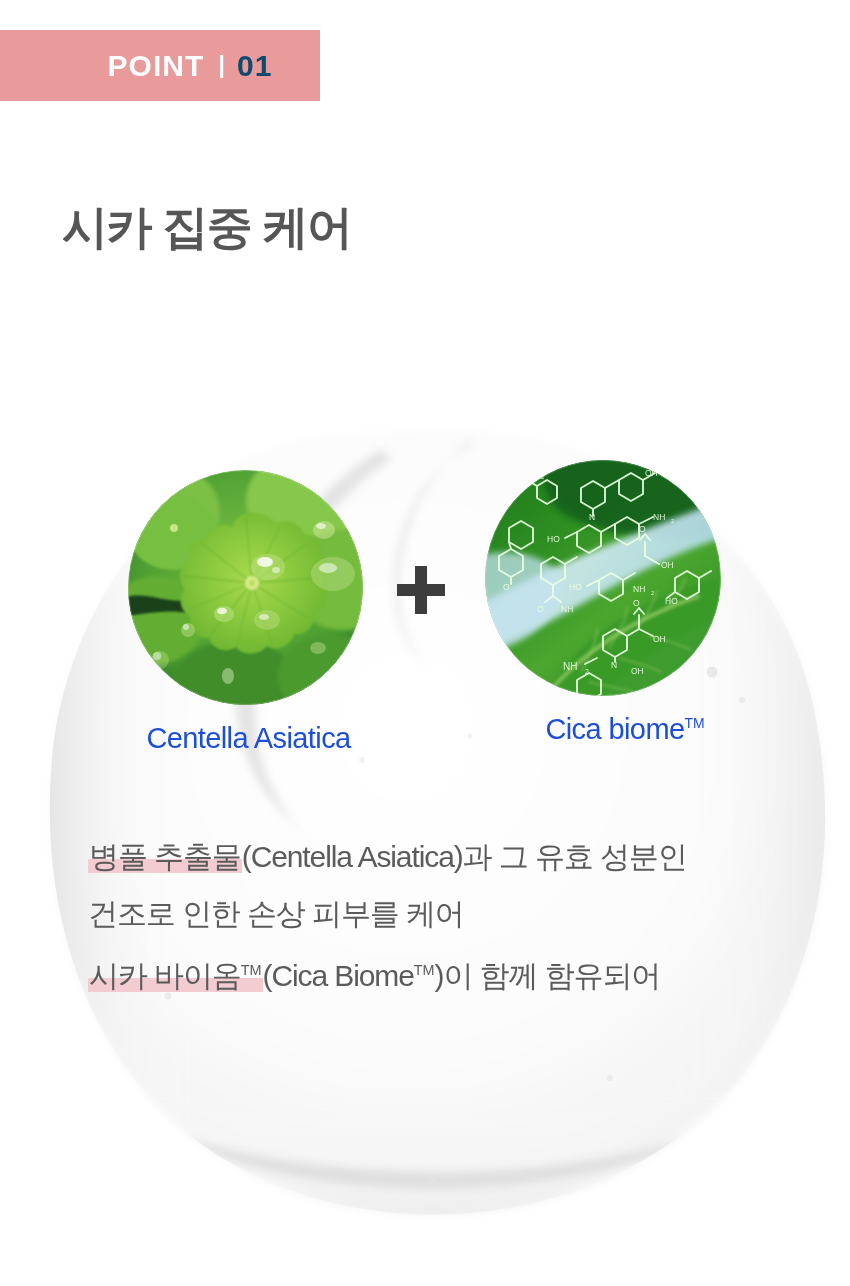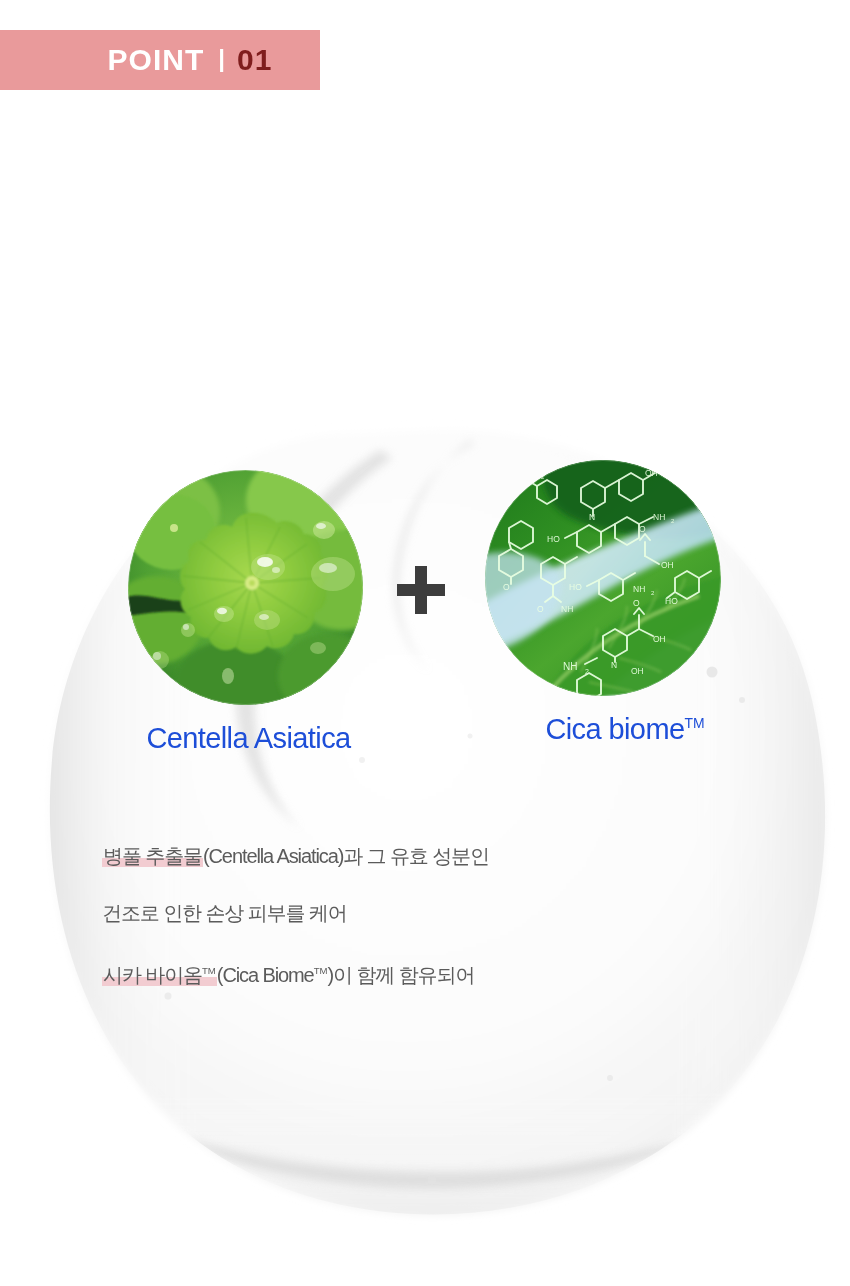--- a/index.html
+++ b/index.html
@@ -23,21 +23,21 @@
     width: 850px; height: 1286px;
     pointer-events: none;
   }
 
   
   #point-banner {
     position: absolute;
     left: 0;
     top: 30px;
     width: 320px;
-    height: 60px;
+    height: 71px;
     background: #e99a9b;
     display: flex;
     align-items: center;
     justify-content: center;
     box-sizing: border-box;
     padding-left: 60px;
   }
   #point-banner .pb-text {
     color: #ffffff;
     font-size: 30px;
@@ -48,21 +48,21 @@
   }
   #point-banner .pb-sep {
     color: #ffffff;
     font-size: 24px;
     font-weight: bold;
     margin: 0 12px 0 14px;
     position: relative;
     top: -1px;
   }
   #point-banner .pb-num {
-    color: #7f1d1d;
+    color: #0c4a6e;
     font-size: 30px;
     font-weight: bold;
     letter-spacing: 1px;
     line-height: 1;
   }
 
   
   #headline {
     position: absolute;
     left: 62px;
@@ -148,26 +148,25 @@
   }
 
   
   #body-copy {
     position: absolute;
     left: 88px;
     top: 828px;
     width: 700px;
   }
   #body-copy .bc-line {
-    font-size: 20px;
+    font-size: 30px;
     line-height: 57px;
     color: #5b5b5b;
     letter-spacing: -1.1px;
     white-space: nowrap;
-    margin-left: 14px;
   }
   .hl-pink {
     background: linear-gradient(to top,
       #f2ccd1 0%, #f2ccd1 42%,
       rgba(242,204,209,0) 42%, rgba(242,204,209,0) 100%);
     padding: 0 1px;
   }
 </style>
 </head>
 <body>
@@ -253,20 +252,21 @@
   </g>
 </svg>
 
 <div id="point-banner">
   <span class="pb-text">POINT</span>
   <span class="pb-sep">|</span>
   <span class="pb-num">01</span>
 </div>
 
 <div id="headline">
+  <div class="hl-line hl-line-2">시카 집중 케어</div>
 </div>
 
 <div id="ingredients-row">
 
   <div class="ing-item" id="ingredient-centella">
     <div class="ing-circle">
       <svg viewBox="0 0 235 235" width="235" height="235" xmlns="http://www.w3.org/2000/svg">
         <defs>
           <clipPath id="cCirc">
               <circle cx="117.5" cy="117.5" r="117.5"></circle>

